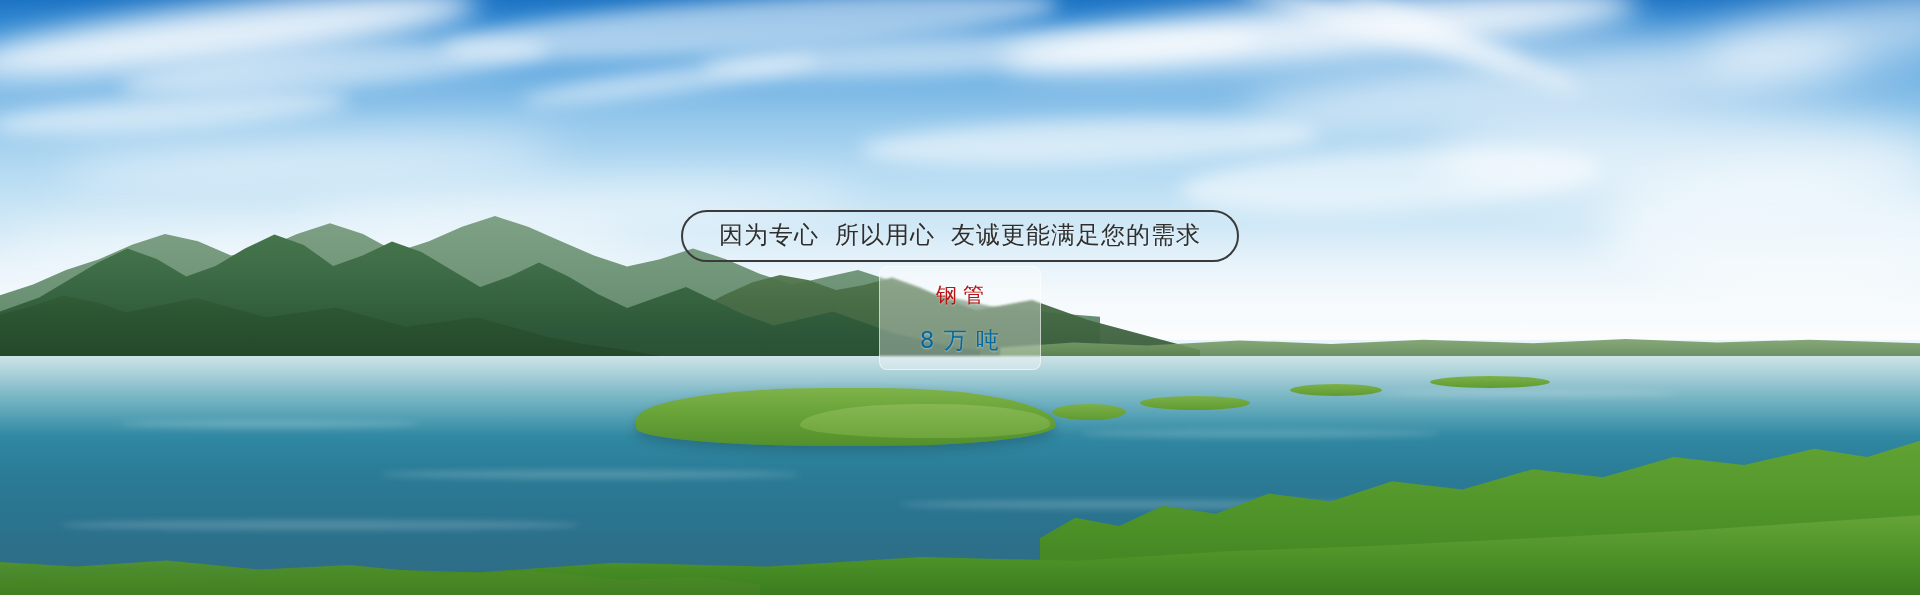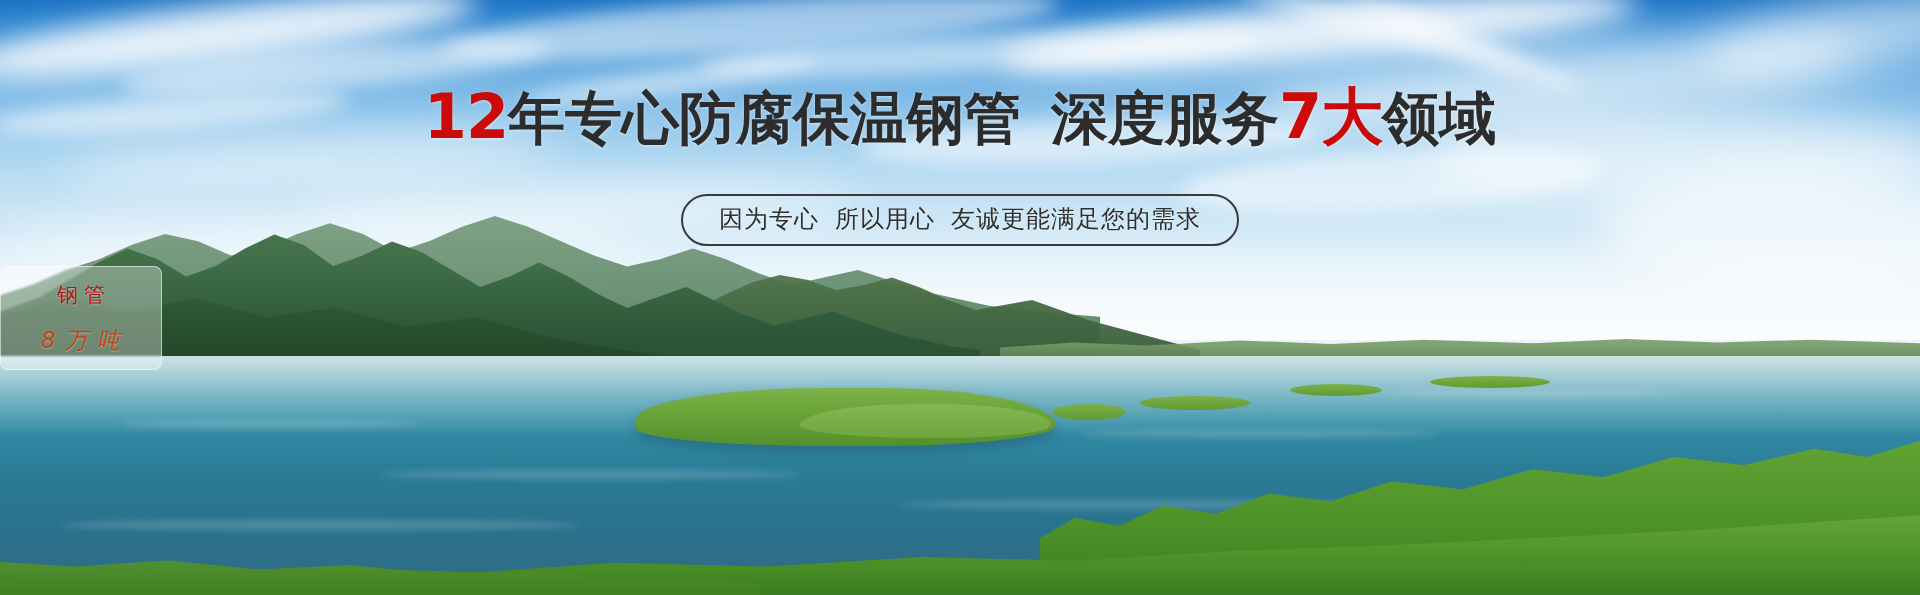--- a/index.html
+++ b/index.html
@@ -214,41 +214,41 @@
     font-size:62px;
     font-weight:bold;
     letter-spacing:-1px;
   }
   .headline .red {
     color:#cc0a0a;
   }
   .headline .gapspace { display:inline-block; width:30px; }
 
   .subtitle-wrap {
-    position:absolute; left:0; top:194px; width:1920px;
+    position:absolute; left:0; top:210px; width:1920px;
     text-align:center;
   }
   .subtitle {
     display:inline-block;
     padding:7px 36px 9px 36px;
     border:2px solid #3a3a3a;
     border-radius:28px;
     font-size:24px;
     color:#2f2f2f;
     letter-spacing:1px;
     text-shadow:0 1px 2px rgba(255,255,255,0.5);
     background:rgba(255,255,255,0.02);
   }
   .subtitle .sp { display:inline-block; width:16px; }
 
   
   .stats {
     position:absolute; left:0; top:266px; width:1920px;
     display:flex;
-    justify-content:space-between;
+    justify-content:center;
     align-items:flex-start;
     gap:24px;
   }
   .stat-card {
     width:162px;
     height:104px;
     background:rgba(255,255,255,0.34);
     border:1px solid rgba(255,255,255,0.55);
     border-radius:8px;
     display:flex;
@@ -260,24 +260,23 @@
   .stat-label {
     font-size:21px;
     color:#b81414;
     letter-spacing:6px;
     padding-left:6px;
     margin-bottom:16px;
     text-shadow:0 1px 2px rgba(255,255,255,0.4);
   }
   .stat-value {
     font-size:23px;
-    color:#c2410c;
+    color:#0369a1;
     letter-spacing:1px;
     text-shadow:0 1px 2px rgba(255,255,255,0.4);
-    font-style:italic;
   }
   .stat-value sup {
     font-size:13px;
     vertical-align:super;
   }
 </style>
 </head>
 <body>
 
 <div class="banner">
@@ -325,23 +324,20 @@
   <div class="island-sm" style="left:1140px; top:396px; width:110px; height:14px;"></div>
   <div class="island-sm" style="left:1290px; top:384px; width:92px;  height:12px;"></div>
   <div class="island-sm" style="left:1430px; top:376px; width:120px; height:12px;"></div>
 
   <div class="grass-right"></div>
   <div class="grass-bottom"></div>
   <div class="grass-left"></div>
 
   <div class="content">
 
-    <div class="headline">
-      <span class="num">12</span><span>年专心防腐保温钢管</span><span class="gapspace"></span><span>深度服务</span><span class="num red">7大</span><span>领域</span>
-    </div>
 
     <div class="subtitle-wrap">
       <div class="subtitle">
         <span>因为专心</span><span class="sp"></span><span>所以用心</span><span class="sp"></span><span>友诚更能满足您的需求</span>
       </div>
     </div>
 
     <div class="stats">
 
       <div class="stat-card">

